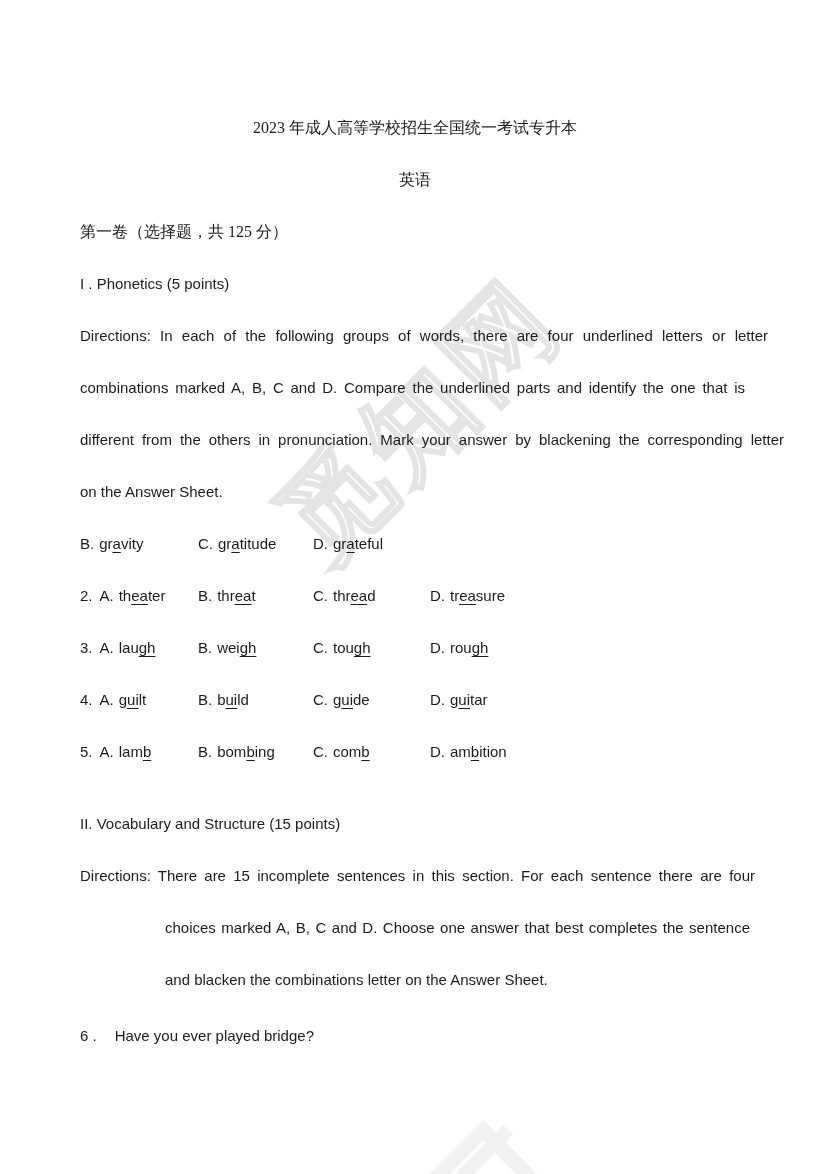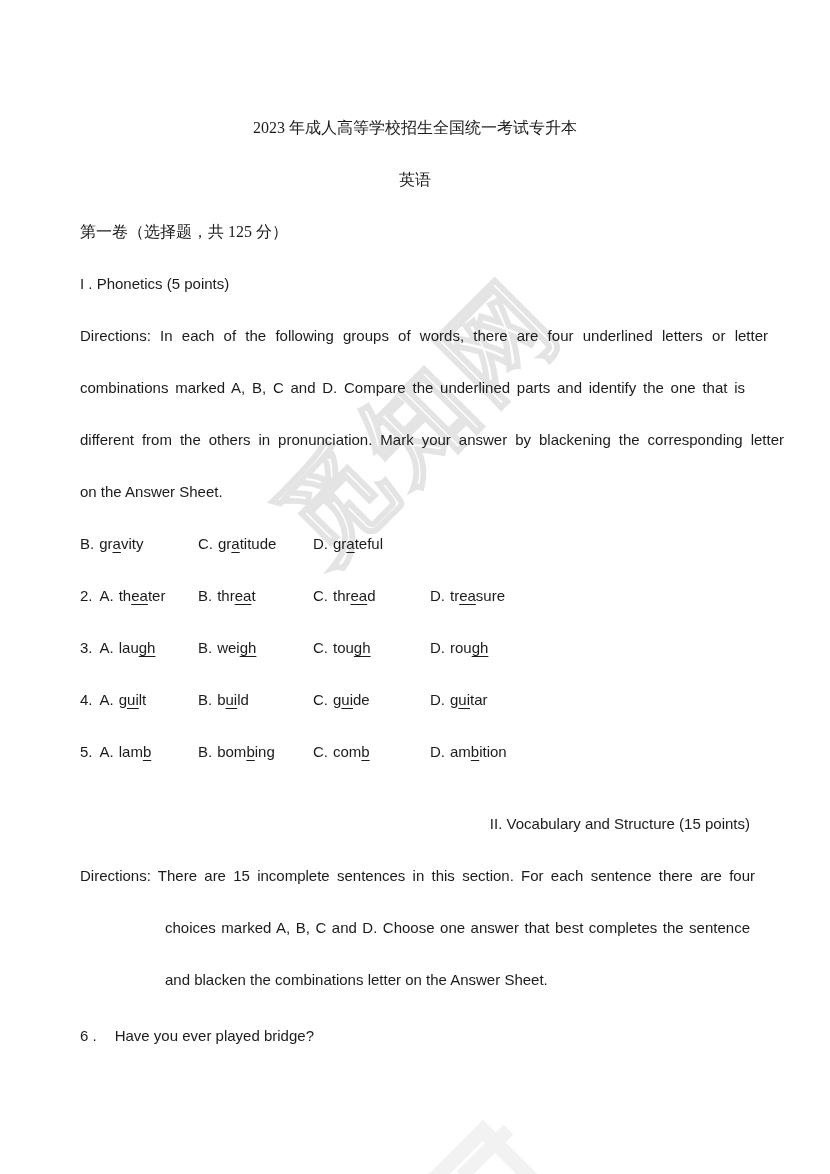--- a/index.html
+++ b/index.html
@@ -65,21 +65,21 @@
   .w5 { width: 585px; margin-left: 85px; }
   .ind { margin-left: 85px; }
   .qrow {
     display: grid;
     grid-template-columns: 118px 115px 117px auto;
     height: 52px; line-height: 52px;
   }
   .num { margin-right: 7px; }
   .lbl { margin-right: 5px; }
   .ul { text-decoration: underline; text-underline-offset: 3px; text-decoration-thickness: 1px; }
-  .sec2-heading { margin-top: 20px; text-align: right; }
+  .sec2-heading { margin-top: 20px; }
   .q6 { margin-top: 4px; }
   .q6 .num { margin-right: 18px; }
 </style>
 </head>
 <body>
 
 <div class="page">
 
   <div class="wm-text">觅知网</div>
   <div class="wm-tri"></div>

